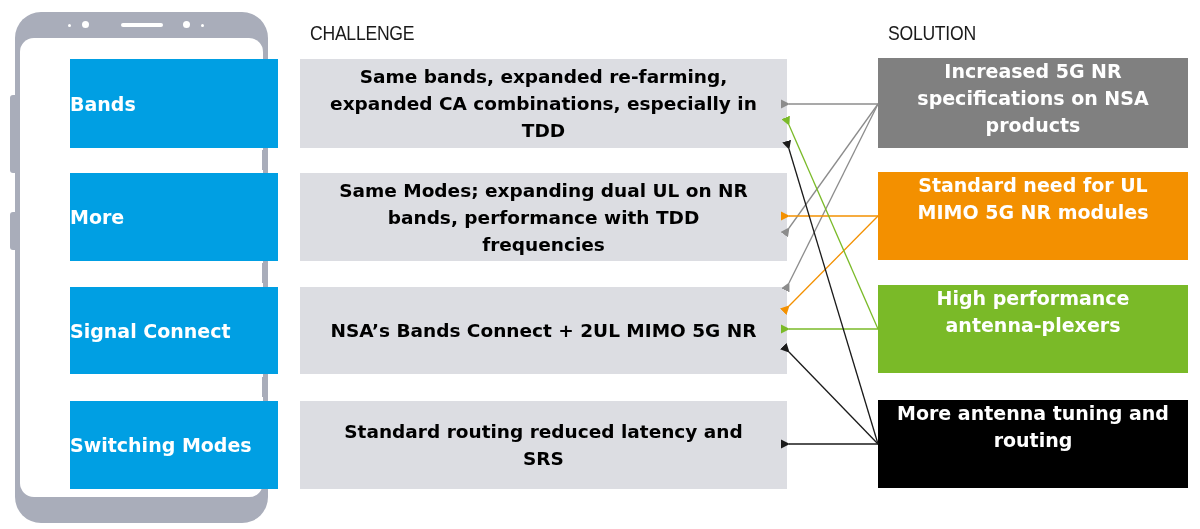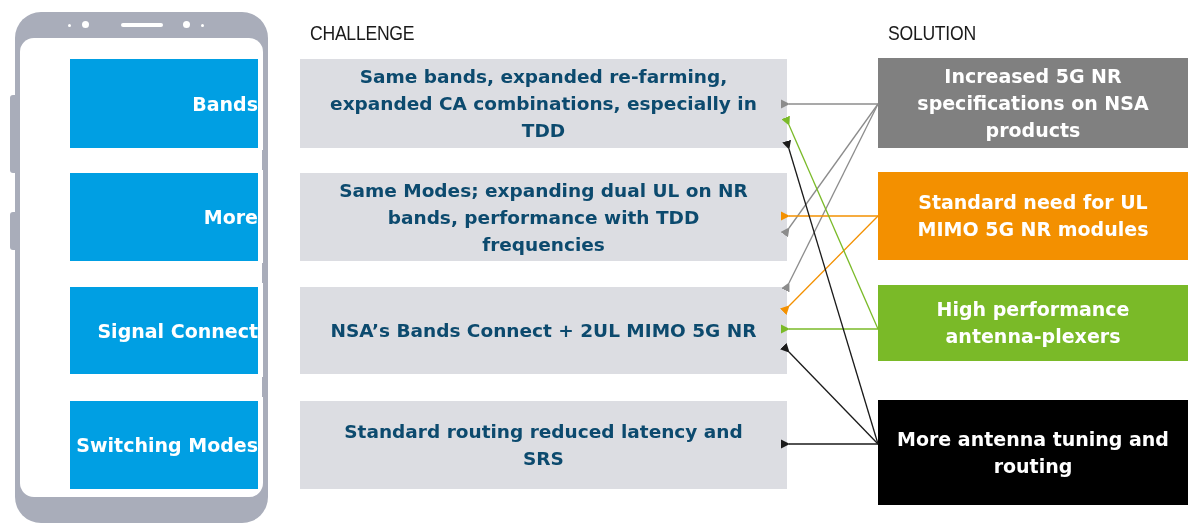--- a/index.html
+++ b/index.html
@@ -10,28 +10,28 @@
   .phone-inner { position: absolute; left: 20px; top: 38px; width: 243px; height: 459px;
                  background: #ffffff; border-radius: 14px; }
   .side-btn { position: absolute; left: 10px; width: 6px; background: #a9adba; border-radius: 3px 0 0 3px; }
   .cam-dot { position: absolute; background: #ffffff; border-radius: 50%; }
   .speaker { position: absolute; left: 120px; top: 23px; width: 42px; height: 4px; background: #ffffff; border-radius: 2px; }
   .phone-edge { position: absolute; left: 262px; width: 4px; background: #a9adba; }
 
   .header { position: absolute; top: 22px; font-family: "Liberation Sans", sans-serif;
             font-size: 20px; color: #1a1a1a; letter-spacing: -0.3px; transform: scaleX(0.88); transform-origin: left; }
 
-  .cat-box { position: absolute; left: 70px; width: 188px; background: #009fe3; color: #ffffff;
-             display: flex; align-items: center; justify-content: flex-end; text-align: center;
+  .cat-box { position: absolute; left: 70px; width: 208px; background: #009fe3; color: #ffffff;
+             display: flex; align-items: center; justify-content: flex-start; text-align: center;
              font-weight: bold; font-size: 19px; }
-  .chal-box { position: absolute; left: 300px; width: 487px; background: #dcdde2; color: #0c4a6e;
+  .chal-box { position: absolute; left: 300px; width: 487px; background: #dcdde2; color: #000000;
               display: flex; align-items: center; justify-content: center; text-align: center;
               font-weight: bold; font-size: 18.5px; line-height: 27px; padding: 0 10px; box-sizing: border-box; }
   .sol-box { position: absolute; left: 878px; width: 310px; color: #ffffff;
-             display: flex; align-items: center; justify-content: center; text-align: center;
+             display: flex; align-items: flex-start; justify-content: center; text-align: center;
              font-weight: bold; font-size: 19px; line-height: 27px; padding: 0 14px; box-sizing: border-box; }
 
   .row1 { top: 59px; height: 89px; }
   .row2 { top: 173px; height: 88px; }
   .row3 { top: 287px; height: 87px; }
   .row4 { top: 401px; height: 88px; }
 
   svg#arrows { position: absolute; left: 0; top: 0; width: 1200px; height: 529px; pointer-events: none; }
 </style>
 </head>
@@ -78,24 +78,24 @@
 <div class="chal-box row4">
     <span style="padding:0 22px;">Standard routing reduced latency and SRS</span>
   </div>
 
 <div class="sol-box" style="top: 58px; height: 90px; background: rgb(128, 128, 128);">
     <span style="padding:0 12px;">Increased 5G NR specifications on NSA products</span>
   </div>
 <div class="sol-box" style="top: 172px; height: 88px; background: rgb(243, 144, 0);">
     <span>Standard need for UL MIMO 5G NR modules</span>
   </div>
-<div class="sol-box" style="top: 285px; height: 76px; background: rgb(122, 186, 40);">
+<div class="sol-box" style="top: 285px; height: 88px; background: rgb(122, 186, 40);">
     <span style="padding:0 18px;">High performance antenna-plexers</span>
   </div>
-<div class="sol-box" style="top: 400px; height: 105px; background: rgb(0, 0, 0);">
+<div class="sol-box" style="top: 400px; height: 88px; background: rgb(0, 0, 0);">
     <span>More antenna tuning and routing</span>
   </div>
 
 <svg id="arrows" xmlns="http://www.w3.org/2000/svg">
     <defs>
       <marker id="m0" viewBox="0 0 10 10" refX="1" refY="5" markerWidth="7" markerHeight="7" orient="auto">
         <path d="M10,0 L0,5 L10,10 z" fill="#8c8c8c"></path>
       </marker>
       <marker id="m1" viewBox="0 0 10 10" refX="1" refY="5" markerWidth="7" markerHeight="7" orient="auto">
         <path d="M10,0 L0,5 L10,10 z" fill="#f39000"></path>

